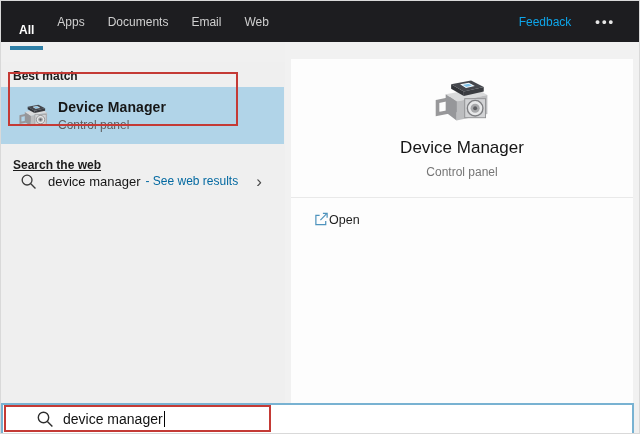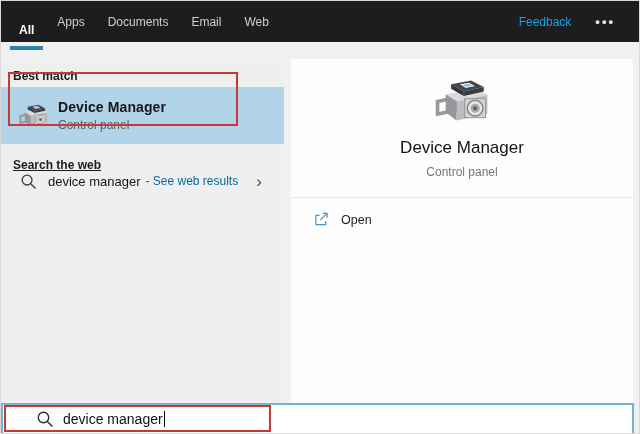--- a/index.html
+++ b/index.html
@@ -76,21 +76,21 @@
     display:flex; flex-direction:column;
   }
   .card-main {
     height:138px; display:flex; flex-direction:column; align-items:center;
     padding-top:17px;
   }
   .dm-icon-large { width:58px; height:49px; }
   .rp-title { margin-top:13px; font-size:17px; color:#151515; }
   .rp-sub   { margin-top:7px; font-size:12px; color:#757575; }
   .open-section { border-top:1px solid #e9e9e9; padding:14px 0 0 23px; }
-  .open-row { display:flex; align-items:center; gap:12px; cursor:default; }
+  .open-row { display:flex; align-items:center; gap:0; cursor:default; }
   .open-icon { width:15px; height:15px; color:#4e93bd; }
   .open-label { font-size:12.5px; color:#1d1d1d; }
 
   
   .searchbar {
     position:absolute; left:0; top:402px; width:633px; height:32px;
     background:#ffffff;
     border:2px solid var(--search-border,#78b2d2);
     display:flex; align-items:center; padding-left:33px;
   }

